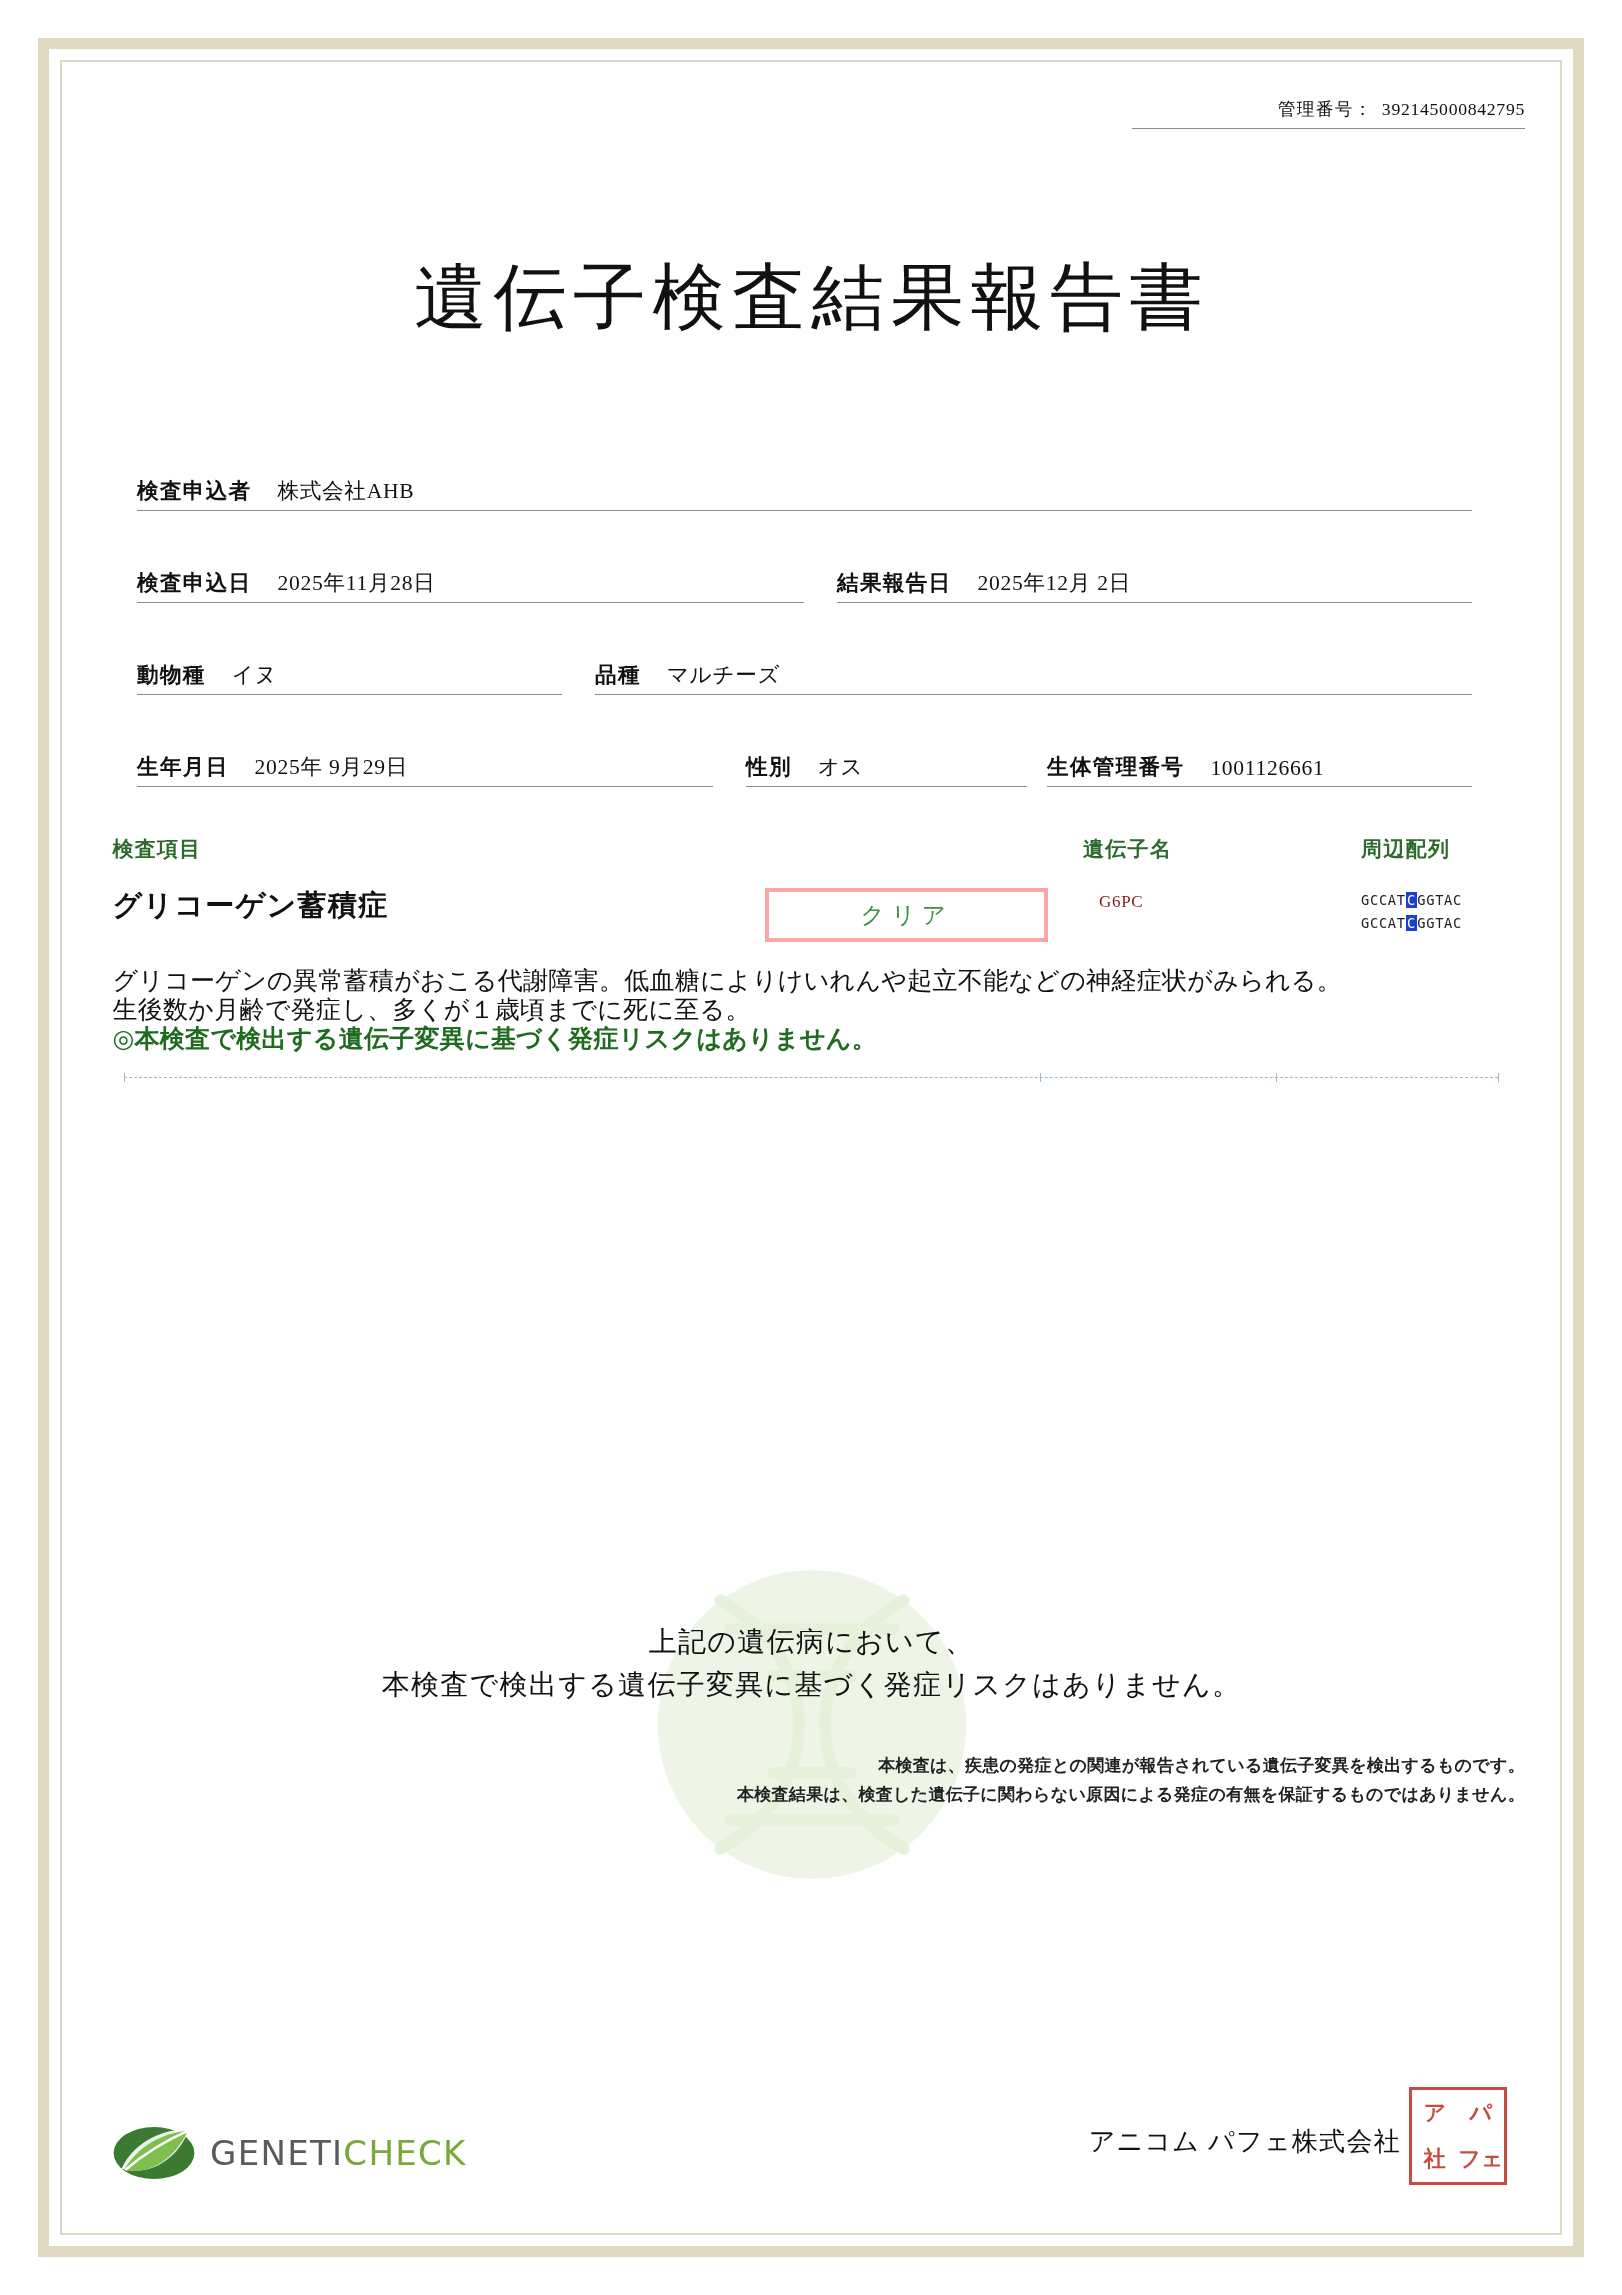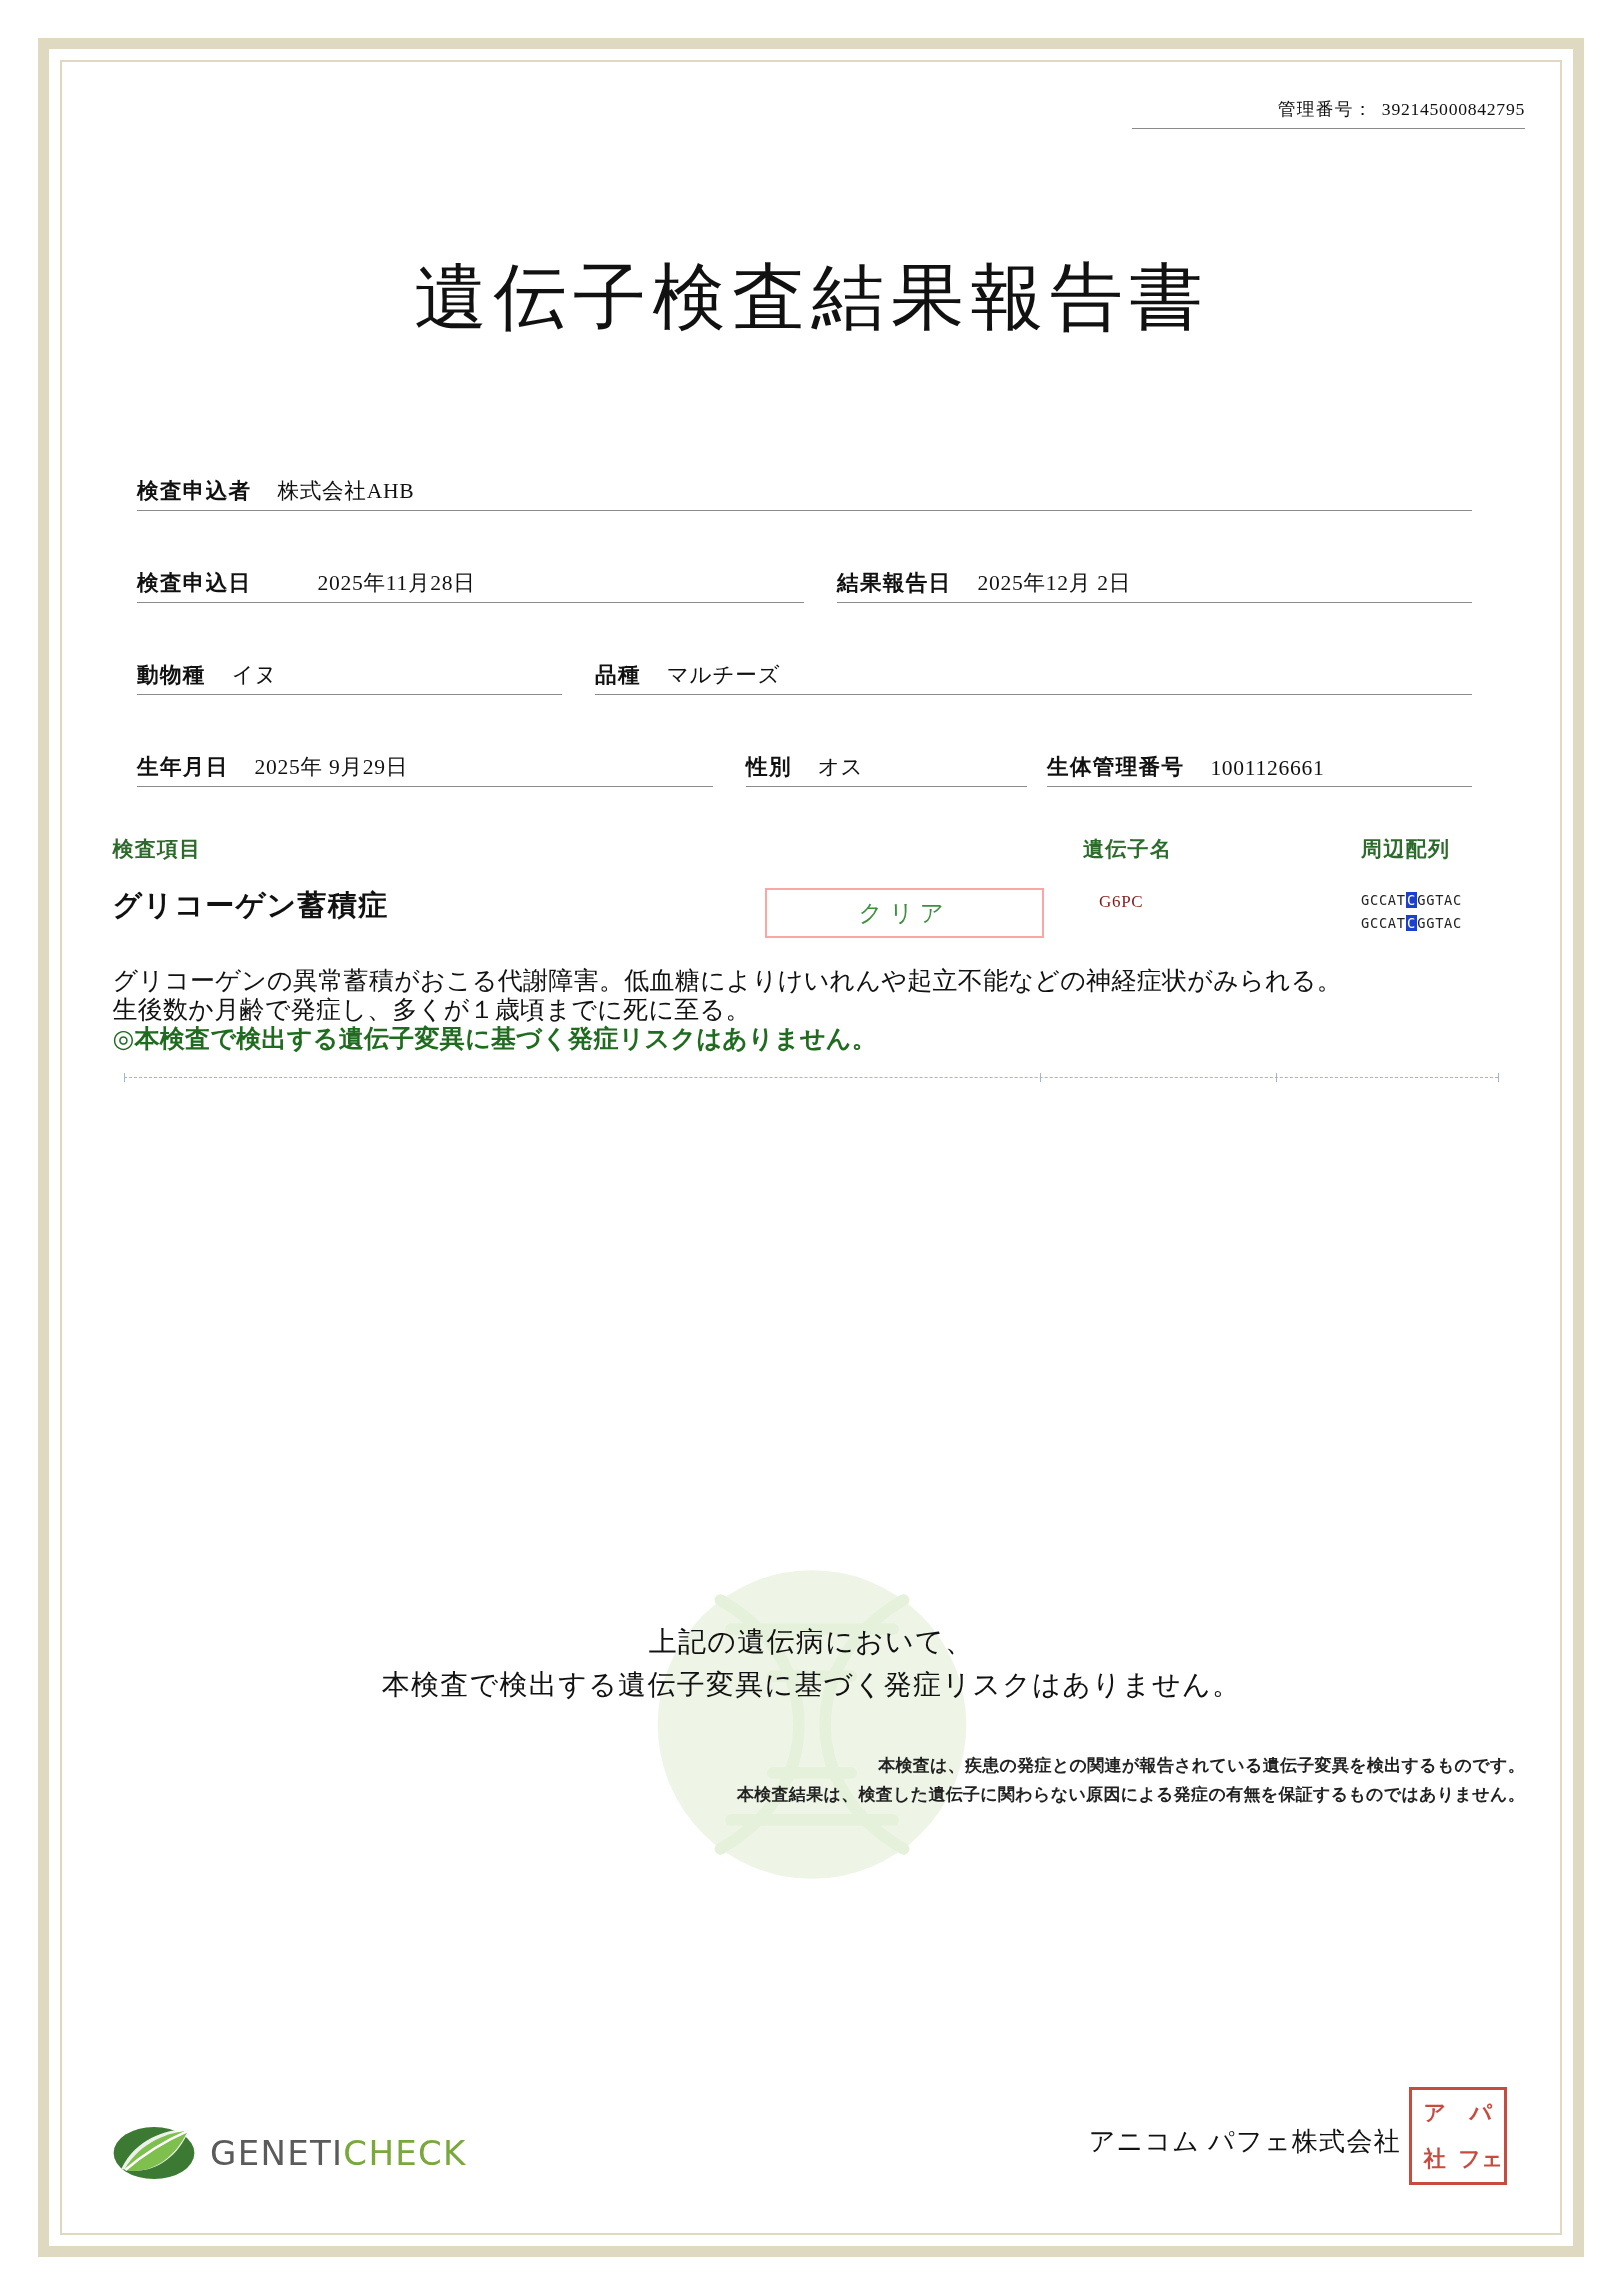--- a/index.html
+++ b/index.html
@@ -151,21 +151,21 @@
     color: #111;
     letter-spacing: 1.3px;
     white-space: nowrap;
   }
   .status-box {
     position: absolute;
     left: 667px;
     top: 6.5px;
     width: 275px;
     height: 46px;
-    border: 2px solid #fca5a5;
+    border: 4px solid #fca5a5;
     display: flex;
     align-items: center;
     justify-content: center;
   }
   .status-box span {
     font-size: 23.6px;
     color: #3f8f3f;
     letter-spacing: 6.5px;
   }
   .gene-name {
@@ -340,21 +340,21 @@
     <div class="info">
 
       <div class="row">
         <div class="cell" style="left:0; width:1335px;">
           <span class="lbl">検査申込者</span>
           <span class="val">株式会社AHB</span>
         </div>
       </div>
 
       <div class="row">
-        <div class="cell" style="left:0; width:667px;gap:40px;">
+        <div class="cell" style="left:0; width:667px;">
           <span class="lbl">検査申込日</span>
           <span class="val">2025年11月28日</span>
         </div>
         <div class="cell" style="left:700px; width:635px;">
           <span class="lbl">結果報告日</span>
           <span class="val">2025年12月 2日</span>
         </div>
       </div>
 
       <div class="row">

